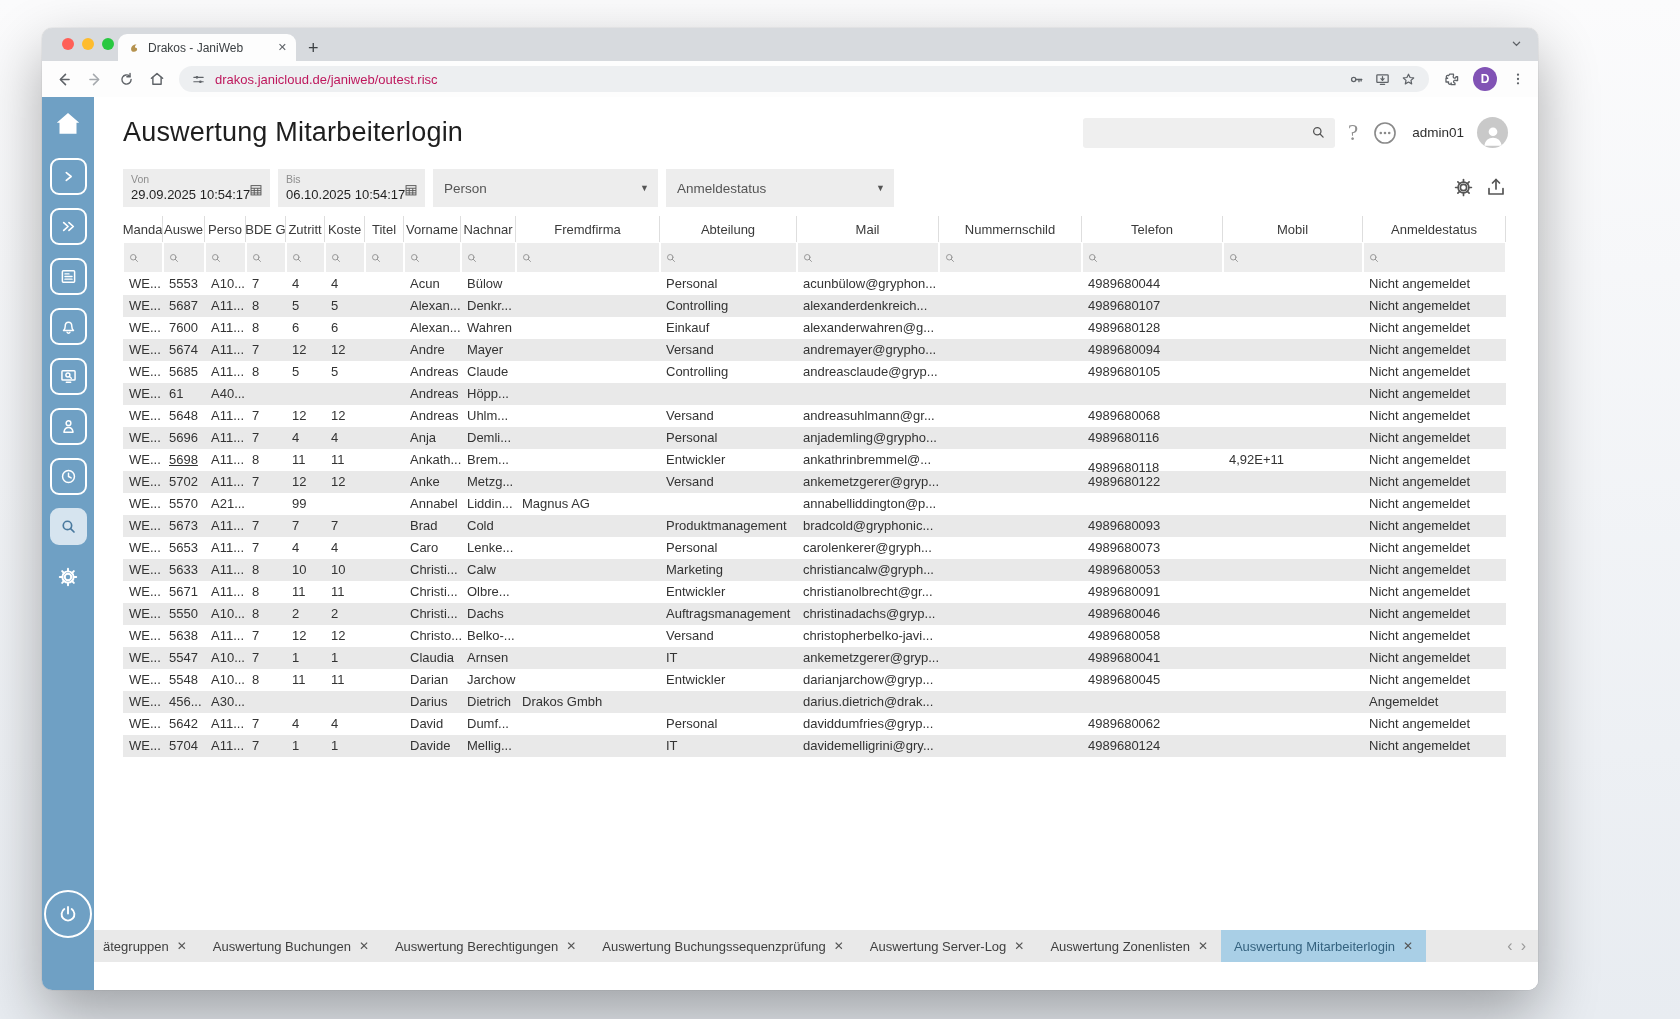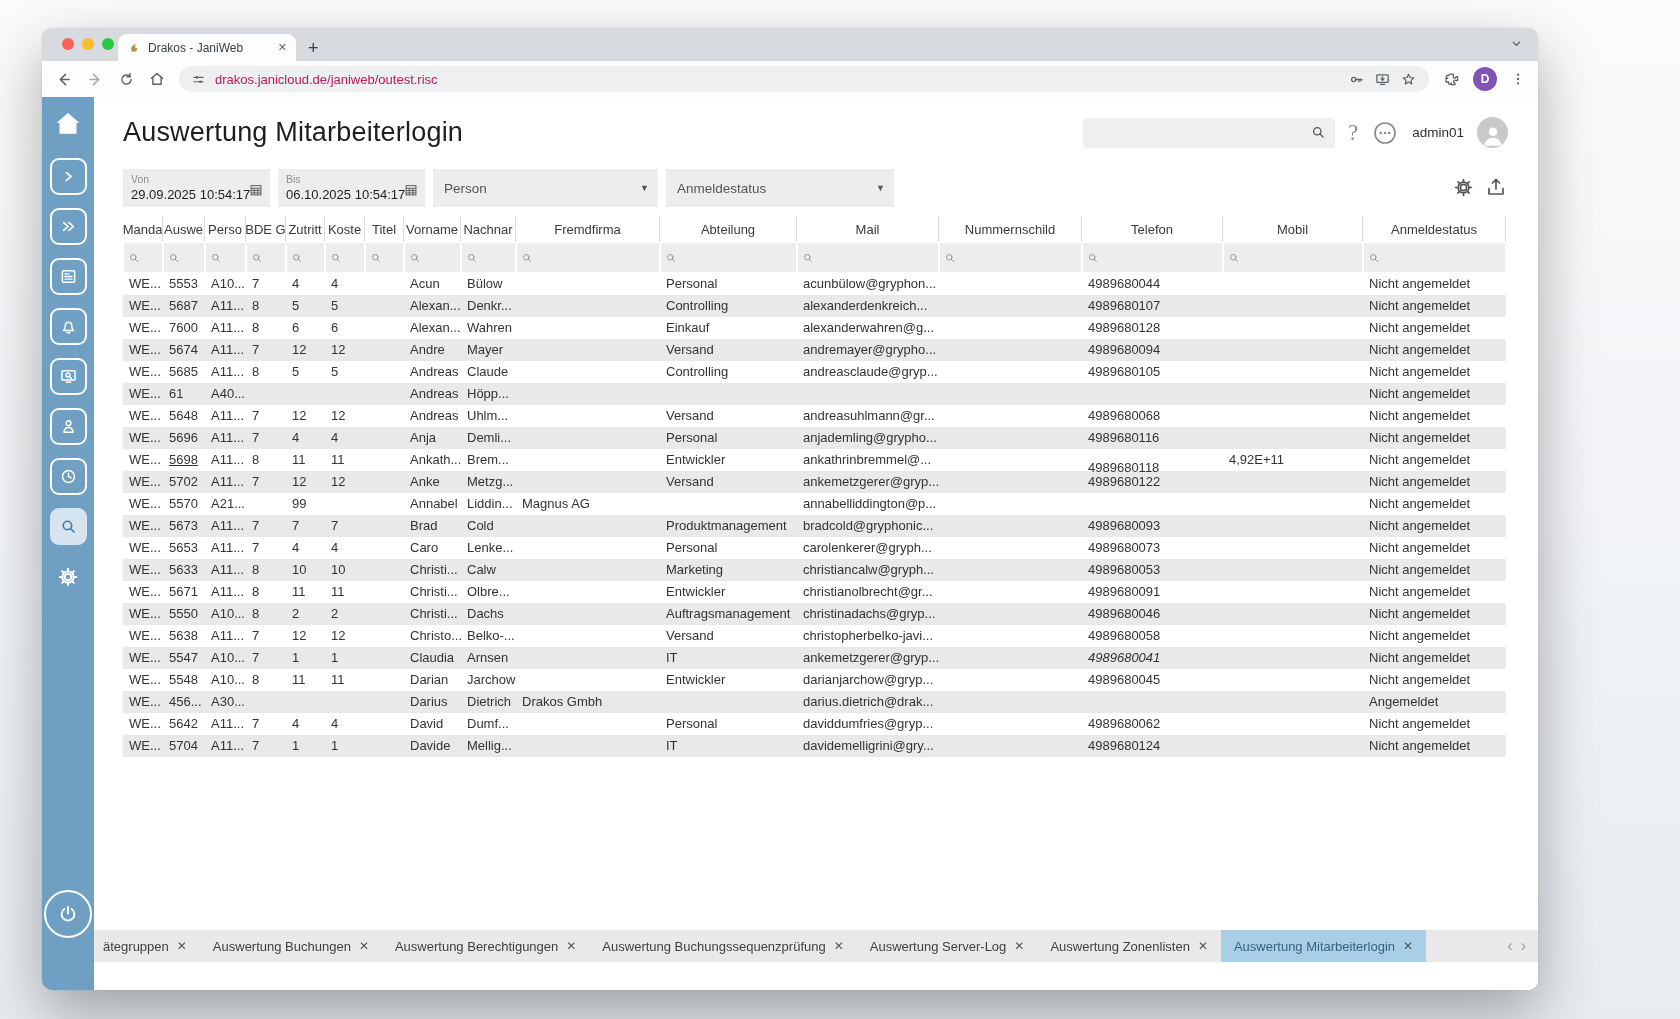--- a/index.html
+++ b/index.html
@@ -802,21 +802,21 @@
                 <div class="cell" style="width: 40px;">7</div>
                 <div class="cell" style="width: 39px;">1</div>
                 <div class="cell" style="width: 40px;">1</div>
                 <div class="cell" style="width: 39px;"></div>
                 <div class="cell" style="width: 57px;">Claudia</div>
                 <div class="cell" style="width: 55px;">Arnsen</div>
                 <div class="cell" style="width: 144px;"></div>
                 <div class="cell" style="width: 137px;">IT</div>
                 <div class="cell" style="width: 142px;">ankemetzgerer@gryp...</div>
                 <div class="cell" style="width: 143px;"></div>
-                <div class="cell" style="width: 141px; font-style: italic;">4989680041</div>
+                <div class="cell" style="width: 141px;">4989680041</div>
                 <div class="cell" style="width: 140px;"></div>
                 <div class="cell" style="width: 143px;">Nicht angemeldet</div>
               </div>
               <div class="row">
                 <div class="cell" style="width: 40px;">WE...</div>
                 <div class="cell" style="width: 42px;">5548</div>
                 <div class="cell" style="width: 41px;">A10...</div>
                 <div class="cell" style="width: 40px;">8</div>
                 <div class="cell" style="width: 39px;">11</div>
                 <div class="cell" style="width: 40px;">11</div>

